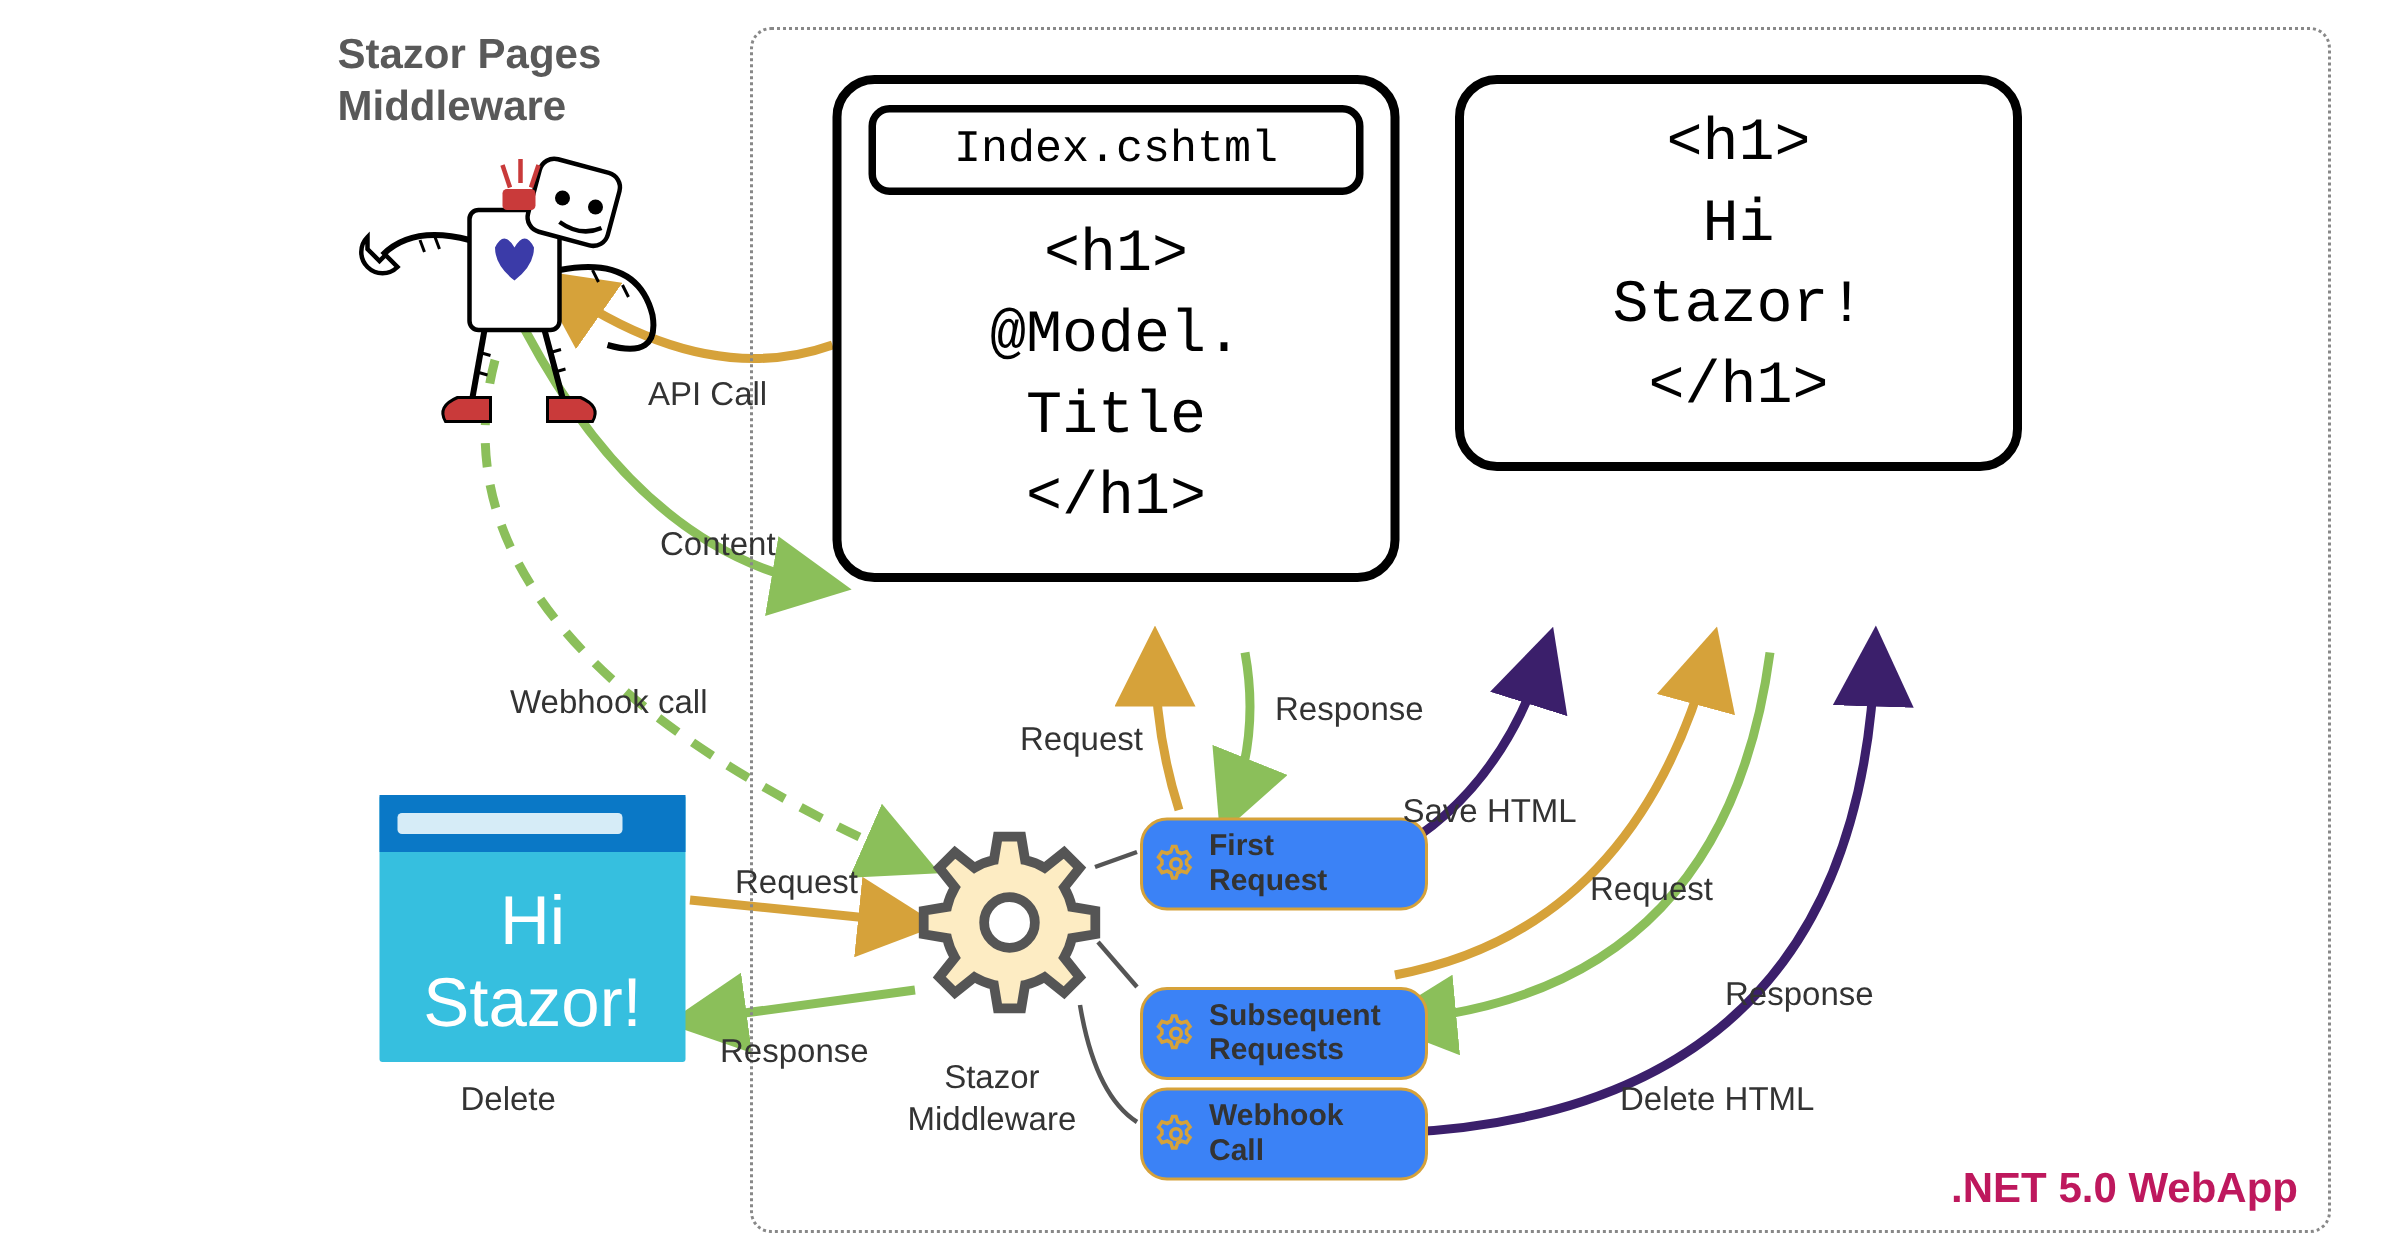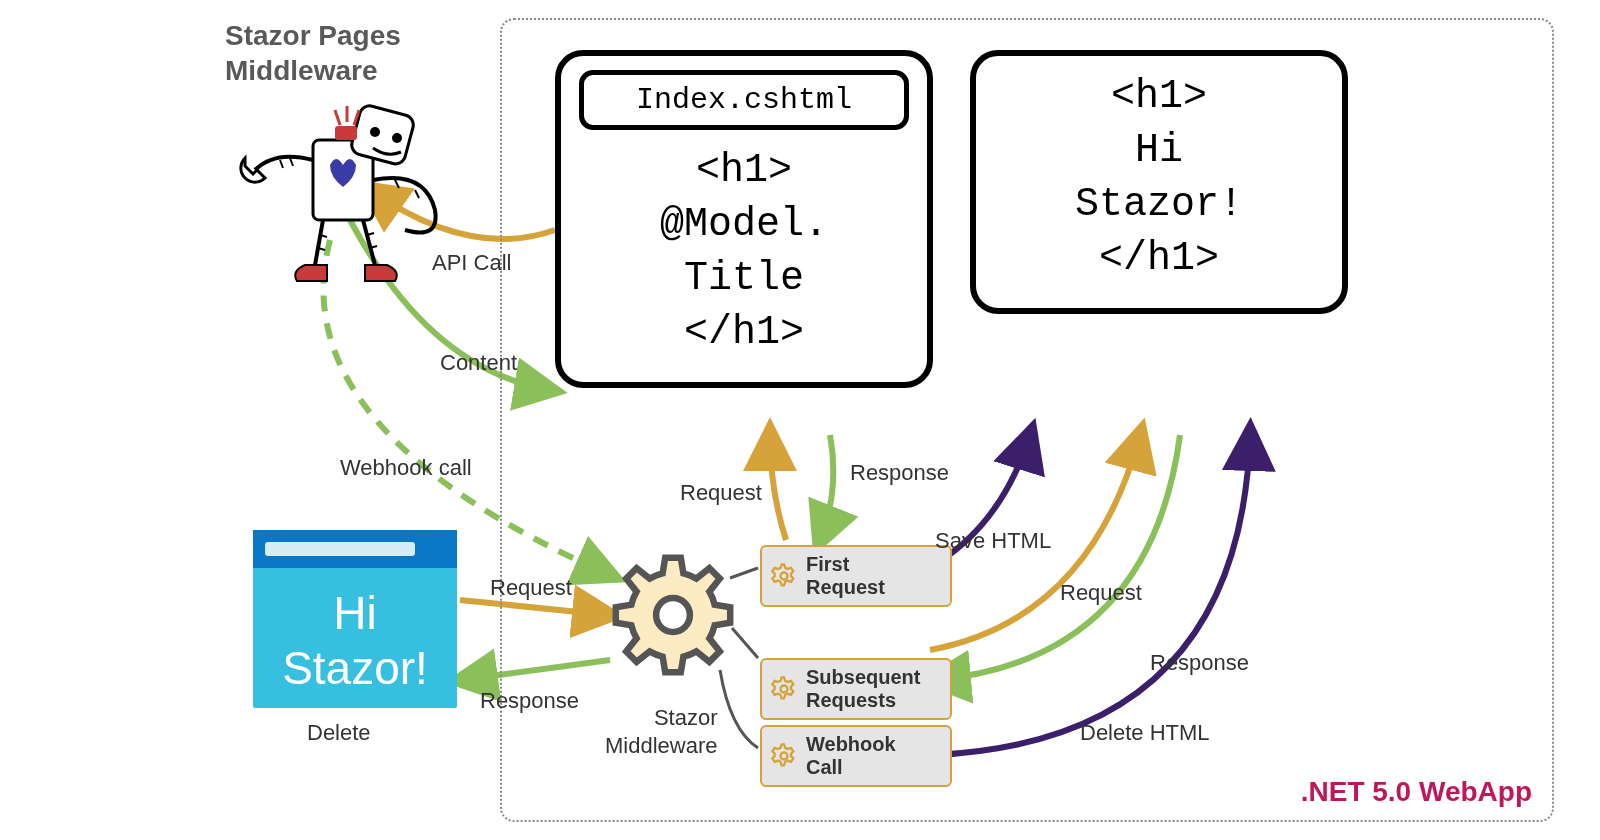--- a/index.html
+++ b/index.html
@@ -99,28 +99,28 @@
     top: 720px;
     font-size: 22px;
     color: #333;
   }
   .mw-label {
     position: absolute;
     left: 605px;
     top: 704px;
     font-size: 22px;
     color: #333;
-    text-align: right;
+    text-align: center;
     line-height: 1.25;
   }
   .pill {
     position: absolute;
-    background: #e5e5e5;
+    background: #3b82f6;
     border: 2px solid #d6a23a;
-    border-radius: 6px;
+    border-radius: 18px;
     padding: 6px 14px 6px 44px;
     font-size: 20px;
     font-weight: bold;
     color: #333;
     line-height: 1.15;
     min-width: 130px;
   }
   .pill .gear-i {
     position: absolute;
     left: 8px;

